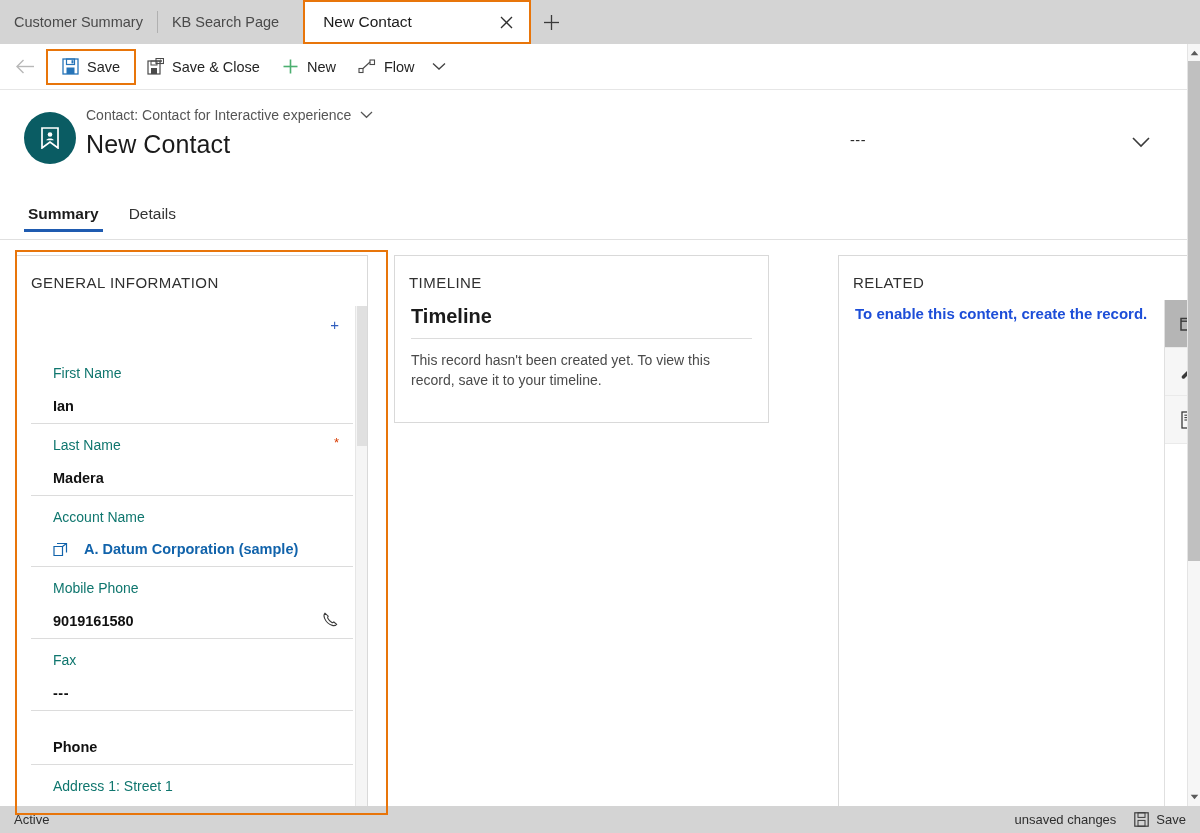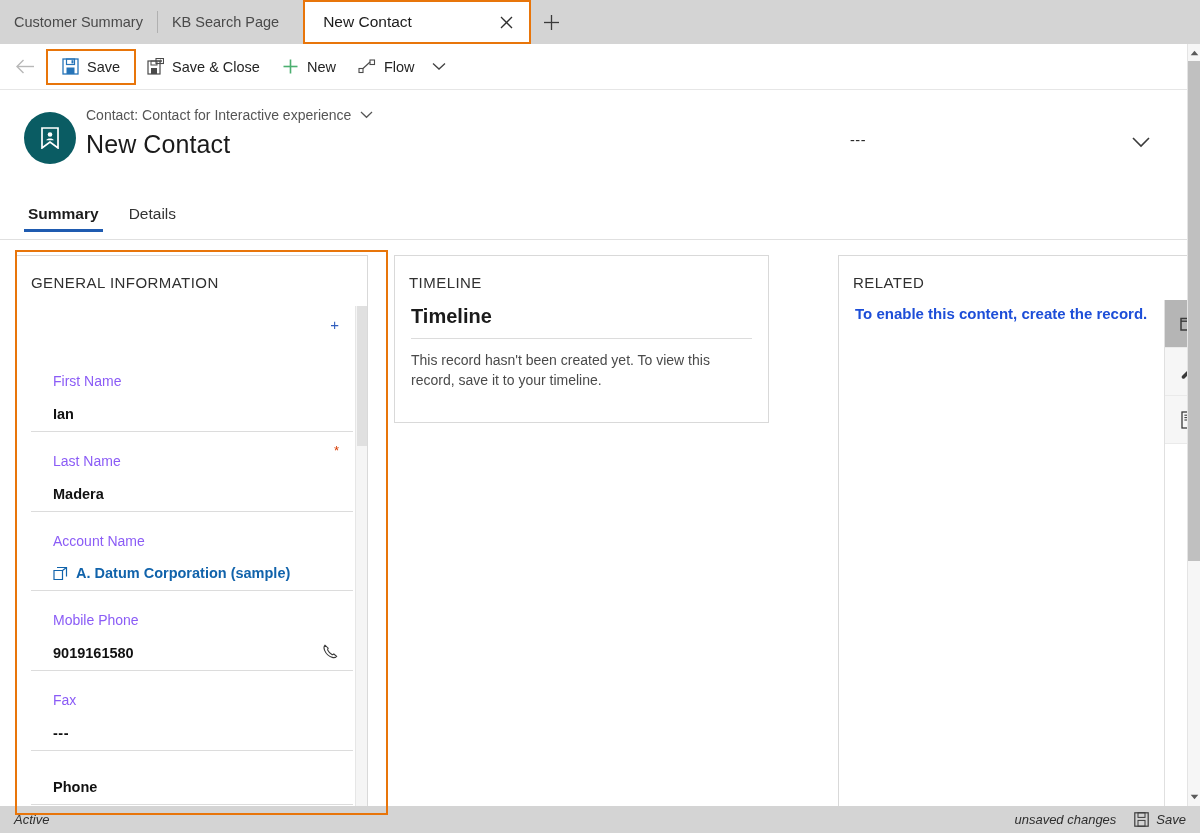--- a/index.html
+++ b/index.html
@@ -251,41 +251,40 @@
   }
   .gen-inner { padding: 0 14px 0 14px; }
   .field {
     border-bottom: 1px solid #dcdcdc;
     padding: 12px 22px 8px 22px;
     position: relative;
   }
   .field:first-child { padding-top: 58px; }
   .field-label {
     font-size: 14px;
-    color: #8b5cf6;
+    color: #0f766e;
     line-height: 18px;
-    margin-top: 8px;
   }
   .field-value {
     font-size: 14.5px;
     color: #111111;
     font-weight: bold;
     margin-top: 15px;
     line-height: 18px;
     min-height: 18px;
   }
   .field-value.placeholder {
     letter-spacing: .5px;
   }
   .field-value.link {
     color: #1163ab;
     font-weight: bold;
     display: flex;
     align-items: center;
-    gap: 8px;
+    gap: 16px;
     cursor: pointer;
   }
   .field-value.empty-link { margin-top: 14px; }
   .req-marker {
     position: absolute;
     right: 14px;
     top: 12px;
     font-size: 13px;
     line-height: 14px;
   }
@@ -404,21 +403,20 @@
   
   .statusbar {
     position: absolute;
     bottom: 0; left: 0;
     width: 1200px; height: 27px;
     background: #d4d4d4;
     display: flex;
     align-items: center;
     font-size: 13px;
     color: #2e2e2e;
-    font-style: italic;
   }
   .status-left { padding-left: 14px; }
   .status-right {
     margin-left: auto;
     display: flex;
     align-items: center;
     gap: 18px;
     padding-right: 14px;
   }
   .status-save {

